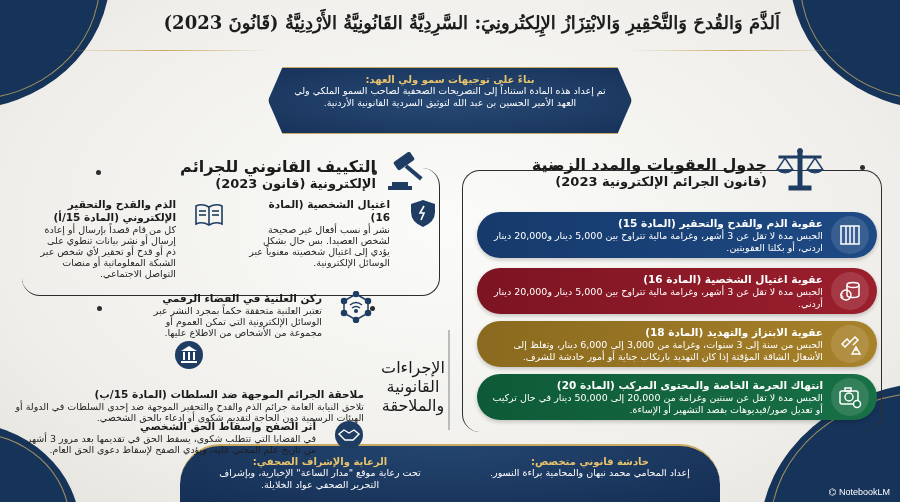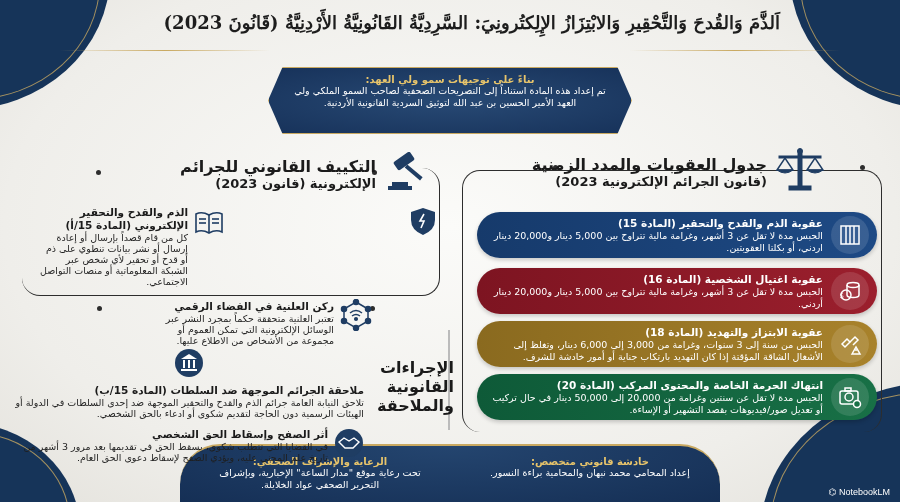--- a/index.html
+++ b/index.html
@@ -53,26 +53,26 @@
   }
   .card .c-icon { width: 38px; height: 38px; border-radius: 50%; flex: 0 0 38px; display: flex; align-items: center; justify-content: center; margin-left: 8px; background: rgba(255,255,255,.12); }
   .card .c-text { flex: 1; }
   .card .c-title { font-size: 10.5px; font-weight: bold; line-height: 13px; }
   .card .c-body { font-size: 9.5px; line-height: 11.5px; }
   .card.blue { top: 212px; background: linear-gradient(90deg, #163a6b, #1e4a85); }
   .card.red { top: 268px; background: linear-gradient(90deg, #7d1421, #9b1f2d); }
   .card.gold { top: 321px; background: linear-gradient(90deg, #8a6a1f, #a8822b); align-items: center; }
   .card.green { top: 374px; background: linear-gradient(90deg, #0e5a38, #187046); }
 
-  .item { position: absolute; z-index: 3; display: flex; gap: 6px; margin-top: 8px; }
+  .item { position: absolute; z-index: 3; display: flex; gap: 18px; }
   .item .i-icon { flex: 0 0 30px; height: 30px; display: flex; align-items: center; justify-content: center; }
   .item .i-title { font-size: 10.5px; font-weight: bold; line-height: 13px; }
   .item .i-body { font-size: 9.5px; line-height: 11px; color: #1f1f1f; }
 
-  .proc-label { position: absolute; left: 372px; top: 358px; width: 82px; font-size: 16px; font-weight: bold; line-height: 19px; z-index: 3; }
+  .proc-label { position: absolute; left: 372px; top: 358px; width: 82px; font-size: 16px; font-weight: normal; text-align: center; line-height: 19px; z-index: 3; }
   .vline { position: absolute; left: 448px; top: 330px; width: 1.5px; height: 100px; background: #bbb; z-index: 1; }
 
   .footer {
     position: absolute; left: 180px; right: 180px; bottom: 0; height: 58px; z-index: 2;
     background: radial-gradient(ellipse at center top, #24456f, #152f55);
     border-top: 2px solid #c9a961; border-radius: 40px 40px 0 0;
     display: flex; justify-content: space-around; padding-top: 10px; color: #fff; text-align: center;
   }
   .footer .f-head { color: #e7c46b; font-size: 10px; font-weight: bold; }
   .footer .f-body { font-size: 9.5px; line-height: 12px; }
@@ -215,20 +215,24 @@
     <div class="i-body">كل من قام قصداً بإرسال أو إعادة إرسال أو نشر بيانات تنطوي على ذم أو قدح أو تحقير لأي شخص عبر الشبكة المعلوماتية أو منصات التواصل الاجتماعي.</div>
   </div>
 </div>
 <div class="item" style="right:462px;top:198px;width:190px;">
   <div class="i-icon">
     <svg width="28" height="30" viewBox="0 0 28 30">
         <path d="M14 2 L26 6 V14 Q26 24 14 29 Q2 24 2 14 V6 Z" fill="#1f3d63"></path>
         <path d="M15 8 L11 15 L15 15 L12 22" stroke="#fff" stroke-width="1.6" fill="none"></path>
       </svg>
   </div>
+  <div>
+    <div class="i-title">اغتيال الشخصية (المادة 16)</div>
+    <div class="i-body">نشر أو نسب أفعال غير صحيحة لشخص العصيدا. بس حال بشكل يؤدي إلى اغتيال شخصيته معنوياً عبر الوسائل الإلكترونية.</div>
+  </div>
 </div>
 <div class="item" style="right:528px;top:292px;width:220px;">
   <div class="i-icon">
     <svg width="32" height="32" viewBox="0 0 32 32" fill="none" stroke="#1f3d63" stroke-width="1.5">
         <polygon points="16,3 28,10 28,22 16,29 4,22 4,10"></polygon>
         <circle cx="16" cy="3" r="2.5" fill="#1f3d63"></circle>
         <circle cx="28" cy="10" r="2.5" fill="#1f3d63"></circle>
         <circle cx="28" cy="22" r="2.5" fill="#1f3d63"></circle>
         <circle cx="16" cy="29" r="2.5" fill="#1f3d63"></circle>
         <circle cx="4" cy="22" r="2.5" fill="#1f3d63"></circle>

